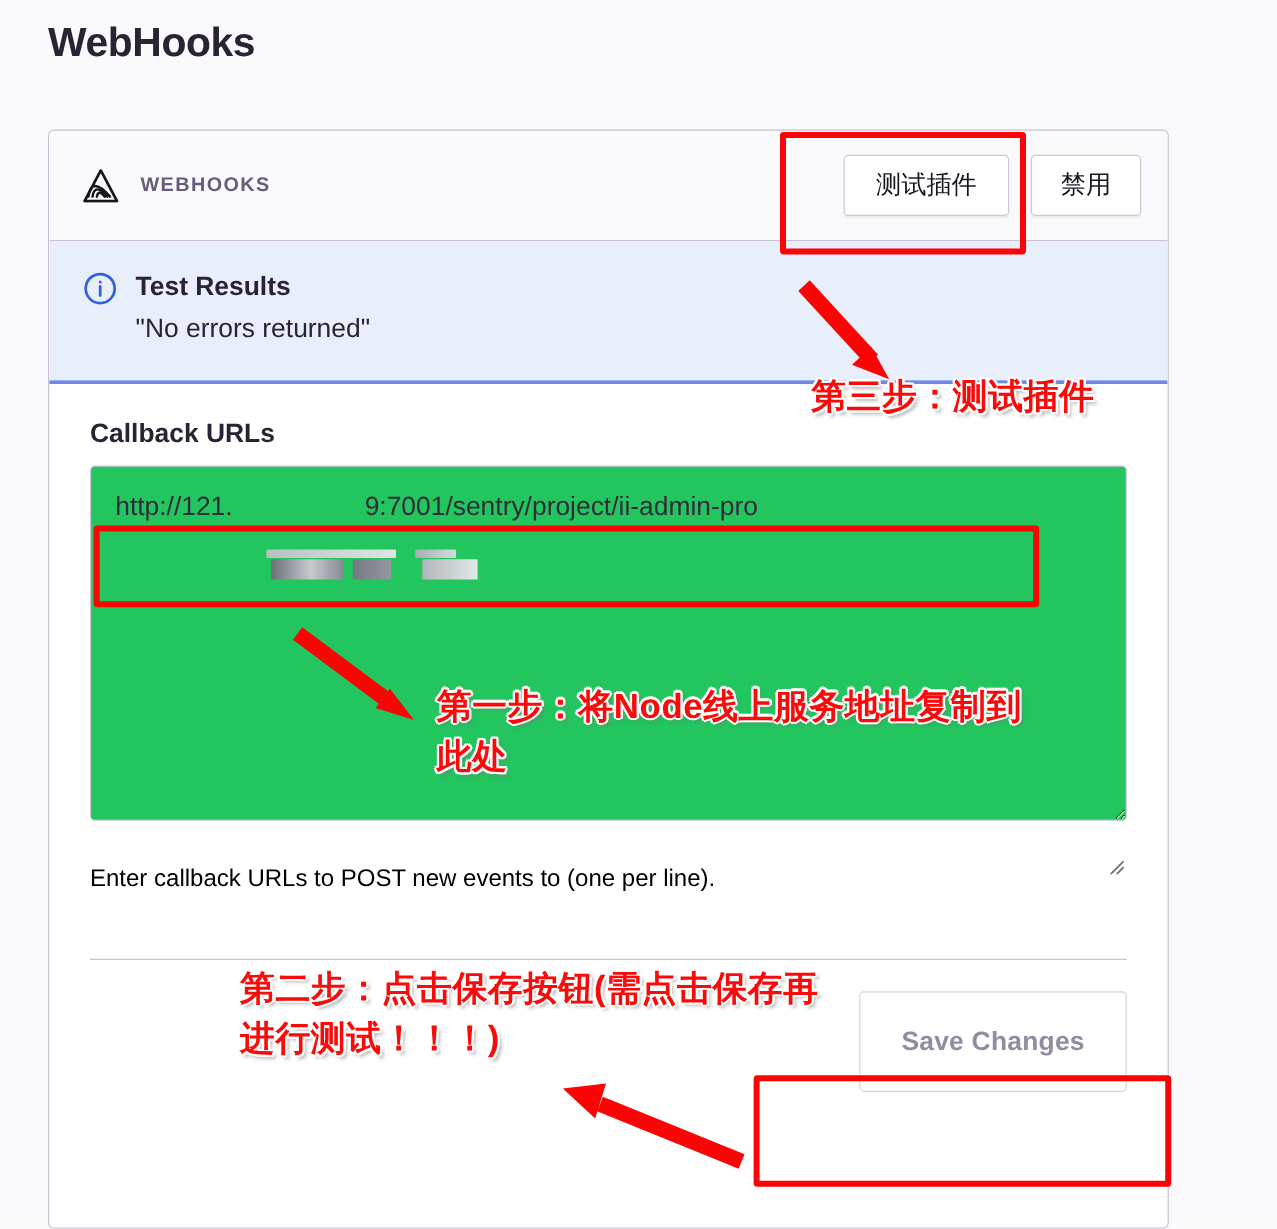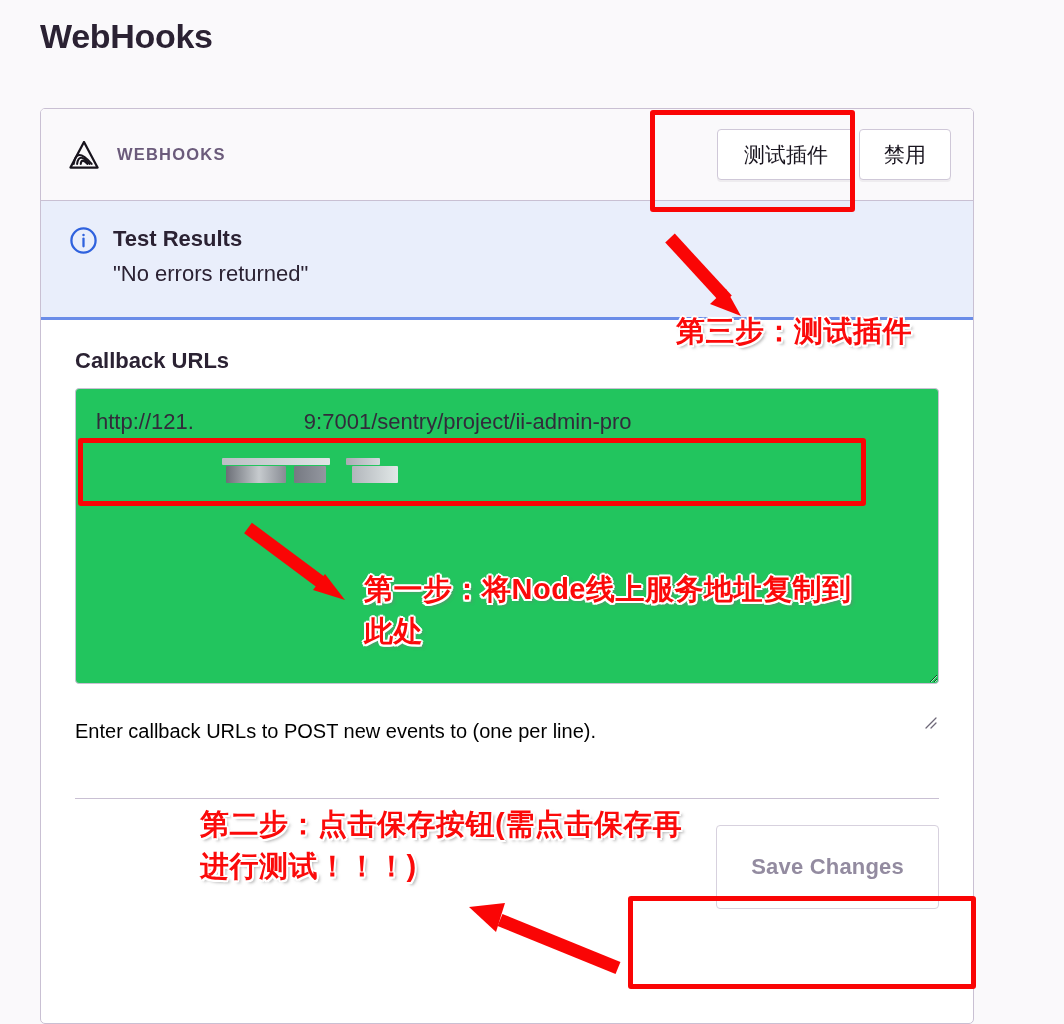--- a/index.html
+++ b/index.html
@@ -62,21 +62,21 @@
   .plugin-name {
     font-size: 16.5px;
     font-weight: 700;
     letter-spacing: 1.2px;
     color: #6b5b7b;
     flex: 1 1 auto;
   }
   .hdr-btns {
     display: flex;
     align-items: flex-end;
-    gap: 4px;
+    gap: 18px;
   }
   .btn {
     font-family: "Liberation Sans", "DejaVu Sans", sans-serif;
     background: #ffffff;
     border: 1px solid #cfc8d8;
     border-radius: 4px;
     color: #19151f;
     font-size: 21px;
     font-weight: 400;
     padding: 13px 22px;

